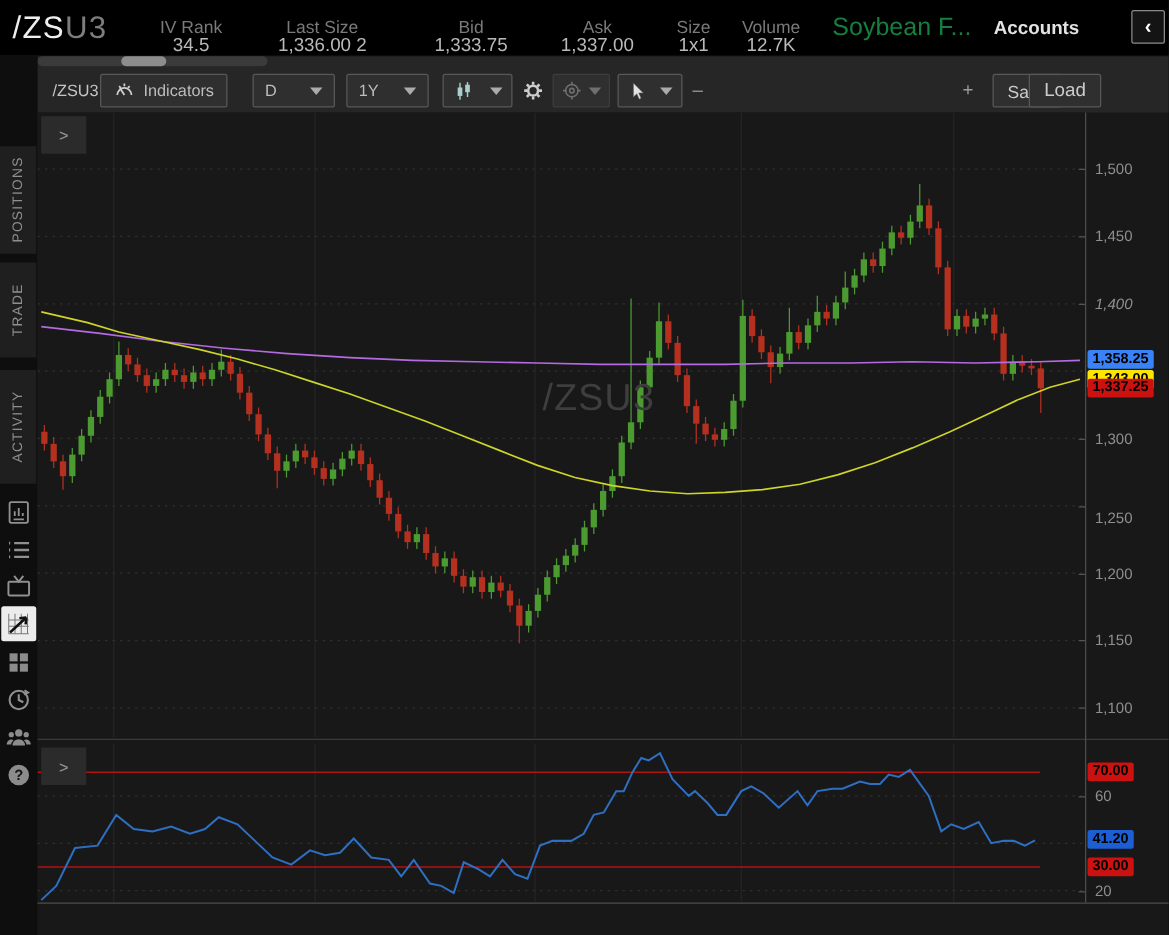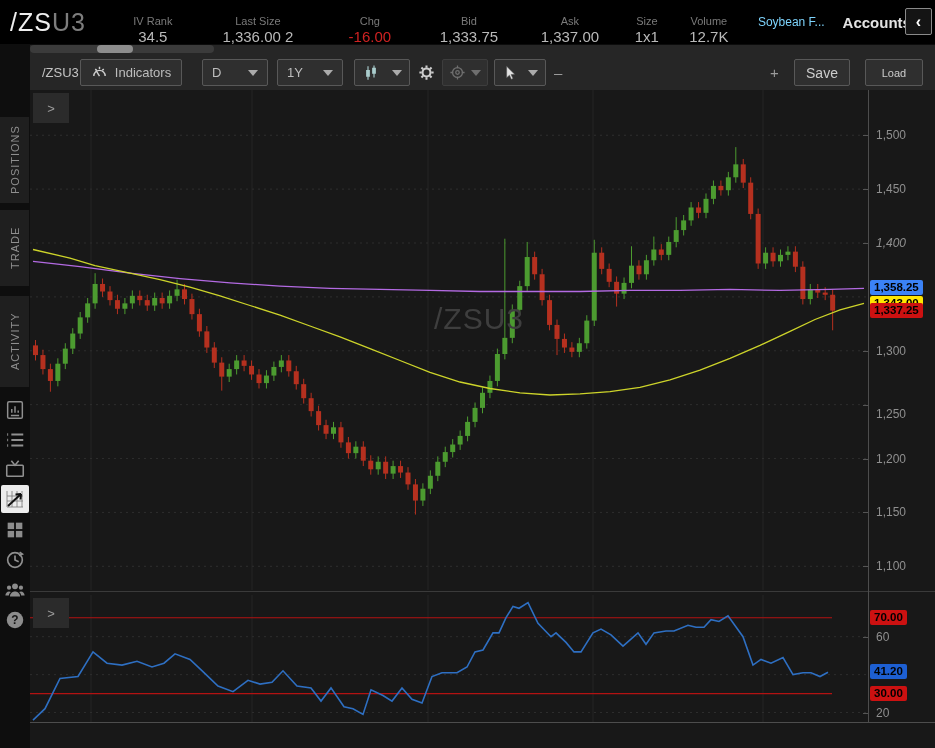--- a/index.html
+++ b/index.html
@@ -8,26 +8,26 @@
             font-family:"Liberation Sans", sans-serif; overflow:hidden; }
 
   
   .topbar { position:absolute; left:0; top:0; width:935px; height:44px; background:#000;
             display:flex; align-items:center; }
   .symbol { margin-left:10px; font-size:25px; letter-spacing:1px; white-space:nowrap; }
   .symbol .root { color:#efefef; }
   .symbol .suffix { color:#7d7d7d; }
   .stats { display:flex; margin-left:28px; }
   .stat { display:flex; flex-direction:column; align-items:center; }
-  .stat .lbl { font-size:11px; color:#7a7a7a; line-height:13px;margin-top:16px; }
+  .stat .lbl { font-size:14px; color:#7a7a7a; line-height:13px;margin-top:16px; }
   .stat .val { font-size:15px; color:#b9b9b9; line-height:18px; white-space:nowrap; }
   .stat .val.negative { color:#cf2222; }
   .stat-ivrank{width:78px;} .stat-lastsize{width:132px;} .stat-chg{width:92px;}
   .stat-bid{width:106px;} .stat-ask{width:96px;} .stat-size{width:58px;} .stat-volume{width:66px;}
-  .instrument-desc { margin-left:16px; font-size:12px; color:#7dd3fc; white-space:nowrap; }
+  .instrument-desc { margin-left:16px; font-size:20px; color:#15803d; white-space:nowrap; }
   .accounts { margin-left:18px; display:flex; align-items:center; font-size:15px; font-weight:700; color:#e3e3e3; }
   .collapse-btn { position:absolute; right:3px; top:8px; width:27px; height:27px; background:#141414;
                   border:1px solid #8a8a8a; color:#fff; font-size:16px; font-weight:700;
                   display:flex; align-items:center; justify-content:center; border-radius:2px; }
 
   
   .toolbar { position:absolute; left:30px; top:44px; width:905px; height:46px; background:#262626;
              border-top:1px solid #0c0c0c; }
   .toolbar .tb { position:absolute; top:14px; height:27px; }
   .tb-sym { left:12px; line-height:27px; font-size:13px; color:#c4c4c4; }
@@ -41,21 +41,21 @@
   .tb-charttype { left:324px; width:56px; justify-content:space-between; padding:0 7px; }
   .tb-gear { left:384px; width:24px; border:none; background:none; }
   .tb-bullseye { left:412px; width:46px; justify-content:space-between; padding:0 6px;
                  border-color:#3d3d3d; }
   .tb-cursor { left:464px; width:52px; justify-content:space-between; padding:0 7px; }
   .tb-zoom-minus { left:524px; line-height:27px; color:#9a9a9a; font-size:15px; }
   .tb-slider { left:544px; top:23px; width:184px; height:8px; background:#3b3b3b; border-radius:4px; }
   .tb-slider .handle { position:absolute; top:0px; height:8px; width:36px; background:#8d8d8d; border-radius:4px; }
   .tb-zoom-plus { left:740px; line-height:27px; color:#9a9a9a; font-size:15px; }
   .tb-save { left:764px; width:56px; font-size:14px; color:#cccccc; }
-  .tb-load { left:835px; width:58px; font-size:11px; color:#cccccc; }
+  .tb-load { left:793px; width:58px; font-size:15px; color:#cccccc; }
 
   
   .sidebar { position:absolute; left:0; top:44px; width:30px; height:704px; background:#0e0e0e; }
   .side-tab { position:absolute; left:0; width:29px; background:#1f1f1f; color:#8f8f8f;
               display:flex; align-items:center; justify-content:center; font-size:11px; letter-spacing:1px;
               writing-mode:vertical-rl; transform:rotate(180deg); }
   .tab-positions { top:73px; height:86px; }
   .tab-trade { top:166px; height:76px; }
   .tab-activity { top:252px; height:91px; }
   .side-icon { position:absolute; left:3px; width:24px; height:24px; display:flex; align-items:center; justify-content:center; }
@@ -92,24 +92,20 @@
   <header class="topbar">
     <div class="symbol"><span class="root">/ZS</span><span class="suffix">U3</span></div>
     <div class="stats">
       <div class="stat stat-ivrank">
         <span class="lbl">IV Rank</span>
         <span class="val">34.5</span>
       </div>
       <div class="stat stat-lastsize">
         <span class="lbl">Last Size</span>
         <span class="val">1,336.00 2</span>
-      </div>
-      <div class="stat stat-chg">
-        <span class="lbl">Chg</span>
-        <span class="val negative">-16.00</span>
       </div>
       <div class="stat stat-bid">
         <span class="lbl">Bid</span>
         <span class="val">1,333.75</span>
       </div>
       <div class="stat stat-ask">
         <span class="lbl">Ask</span>
         <span class="val">1,337.00</span>
       </div>
       <div class="stat stat-size">

